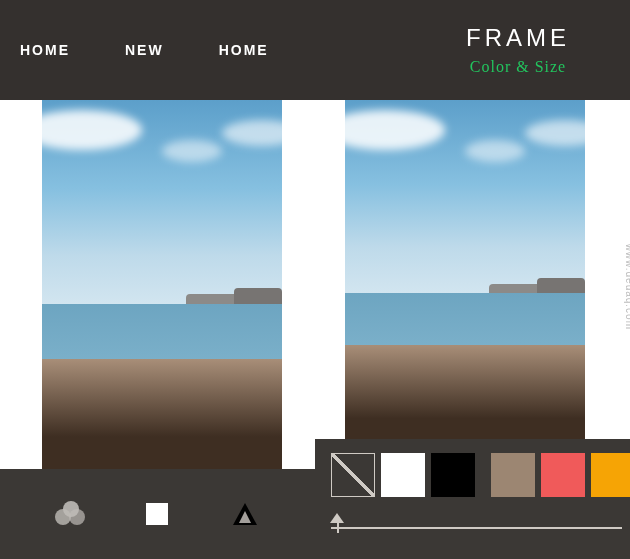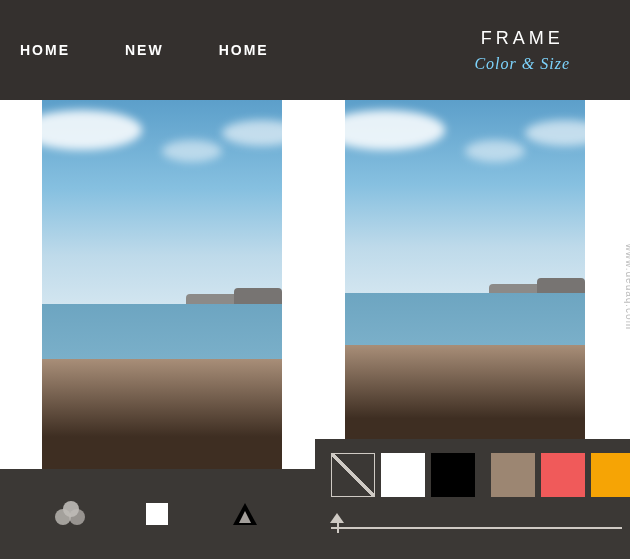--- a/index.html
+++ b/index.html
@@ -31,31 +31,30 @@
     .topbar-left span { cursor: pointer; }
     .topbar-right {
       position: absolute;
       right: 60px;
       top: 50%;
       transform: translateY(-50%);
       text-align: center;
       color: #fff;
     }
     .frame-title {
-      font-size: 18px;
+      font-size: 24px;
       letter-spacing: 4px;
       font-weight: 400;
       margin-bottom: 6px;
     }
     .frame-sub {
       font-size: 16px;
-      font-style: italic;
       font-family: Georgia, serif;
       letter-spacing: 1px;
-      color: #7dd3fc;
+      color: #22c55e;
     }
     .content {
       display: flex;
       height: 459px;
       position: relative;
     }
     .panel {
       width: 315px;
       height: 459px;
       position: relative;

